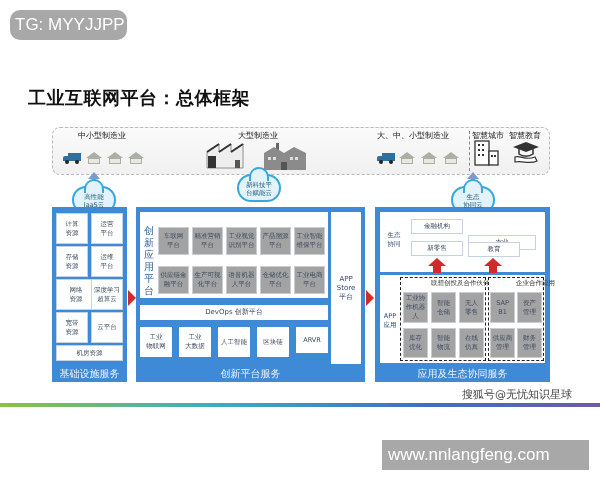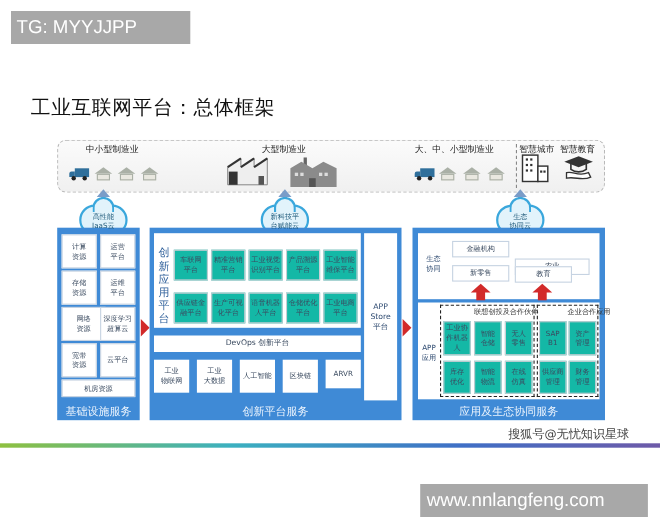--- a/index.html
+++ b/index.html
@@ -1,21 +1,21 @@
 <!DOCTYPE html>
 <html><head>
 <meta charset="utf-8">
 <style>
   html, body { margin:0; padding:0; }
   body { width:600px; height:480px; background:#ffffff; position:relative; overflow:hidden;
          font-family:"DejaVu Sans", sans-serif; color:#333; }
   .abs { position:absolute; }
-  .tg { left:10px; top:10px; width:163px; height:30px; background:#a8a8a8; color:#fff;
-        font-family:"Liberation Sans", sans-serif; font-size:17px; line-height:30px; padding-left:5px; box-sizing:border-box; }
-  .title { left:28px; top:86px; font-size:18px; font-weight:normal; color:#111; letter-spacing:0.5px; }
+  .tg { left:10px; top:10px; width:117px; height:30px; background:#a8a8a8; color:#fff;
+        font-family:"Liberation Sans", sans-serif; font-size:17px; line-height:30px; padding-left:5px; box-sizing:border-box;border-radius:10px; }
+  .title { left:28px; top:86px; font-size:18px; font-weight:bold; color:#111; letter-spacing:0.5px; }
   .top-band { left:52px; top:127px; width:498px; height:48px; border:1px dashed #b9b9b9; border-radius:8px;
               background:linear-gradient(#fbfbfb,#f0f0f0); box-sizing:border-box; }
   .seg-label { font-size:8px; color:#222; }
   .vsep { border-left:1px dashed #888; }
   .house { position:absolute; width:16px; height:12px; }
   .house .roof { position:absolute; left:0; top:0; width:0; height:0; border-left:8px solid transparent; border-right:8px solid transparent; border-bottom:6px solid #aab0a6; }
   .house .body { position:absolute; left:2px; top:6px; width:12px; height:6px; background:#e9e8e0; border:1px solid #aab0a6; box-sizing:border-box; }
   .truck { position:absolute; width:18px; height:10px; }
   .truck .box { position:absolute; left:5px; top:0; width:13px; height:8px; background:#2f6f9b; }
   .truck .cab { position:absolute; left:0; top:3px; width:5px; height:5px; background:#2f6f9b; border-radius:2px 0 0 0; }
@@ -28,21 +28,21 @@
   .cloud:before { content:""; position:absolute; left:10px; top:-9px; width:20px; height:14px; border:2px solid #3aa7dc;
                   border-bottom:none; border-radius:10px 10px 0 0; background:#e2f3fb; box-sizing:border-box; }
   .cloud span { position:relative; z-index:1; }
   .up-arrow { position:absolute; width:0; height:0; border-left:6px solid transparent; border-right:6px solid transparent; border-bottom:7px solid #7a9cc8; }
   .up-stem { position:absolute; width:4px; height:5px; background:#7a9cc8; }
   .panel { position:absolute; background:#3f8ad6; }
   .panel-label { position:absolute; left:0; right:0; text-align:center; color:#eaf3fd; font-size:10px; }
   .cell { position:absolute; background:#ffffff; border:1px solid #c6d3e2; box-sizing:border-box; font-size:6.5px; color:#3b4b60;
           text-align:center; display:flex; align-items:center; justify-content:center; line-height:9px; }
   .inner-white { position:absolute; background:#ffffff; }
-  .gray-cell { background:#14b8a6; border:1px solid #c9ced4; }
+  .gray-cell { background:#a3a3a3; border:1px solid #c9ced4; }
   .vert-text { position:absolute; font-size:10px; color:#2e5f9a; width:12px; line-height:12px; text-align:center; }
   .red-arrow-r { position:absolute; width:0; height:0; border-top:8px solid transparent; border-bottom:8px solid transparent; border-left:8px solid #d22a2a; }
   .red-arrow-u { position:absolute; width:0; height:0; border-left:9px solid transparent; border-right:9px solid transparent; border-bottom:8px solid #d22a2a; }
   .red-stem { position:absolute; background:#d22a2a; }
   .dashed-box { position:absolute; border:1.5px dashed #222; box-sizing:border-box; }
   .sub-title { position:absolute; font-size:6.5px; color:#333;padding-left:23px; }
   .watermark { right:28px; top:387px; font-size:11px; color:#444; position:absolute; }
   .grad-line { left:0; top:403px; width:600px; height:4px; background:linear-gradient(90deg,#8ec040,#3bb0c0 35%,#3f6fc6 70%,#6e5aa8); }
   .url { left:382px; top:440px; width:207px; height:30px; background:#a8a8a8; color:#fff; font-family:"Liberation Sans", sans-serif;
          font-size:17px; line-height:30px; padding-left:6px; box-sizing:border-box; }
@@ -140,21 +140,21 @@
 
 <div class="up-stem" style="left:92px;top:178px;"></div>
 <div class="up-arrow" style="left:88px;top:172px;"></div>
 <div class="cloud" style="left:72px;top:186px;">
   <span>高性能</span><br>
   <span>IaaS云</span>
 </div>
 
 <div class="up-stem" style="left:257px;top:178px;"></div>
 <div class="up-arrow" style="left:253px;top:172px;"></div>
-<div class="cloud" style="left:237px;top:186px;">
+<div class="cloud" style="left:237px;top:174px;">
   <span>新科技平</span><br>
   <span>台赋能云</span>
 </div>
 
 <div class="up-stem" style="left:471px;top:178px;"></div>
 <div class="up-arrow" style="left:467px;top:172px;"></div>
 <div class="cloud" style="left:451px;top:186px;">
   <span>生态</span><br>
   <span>协同云</span>
 </div>

